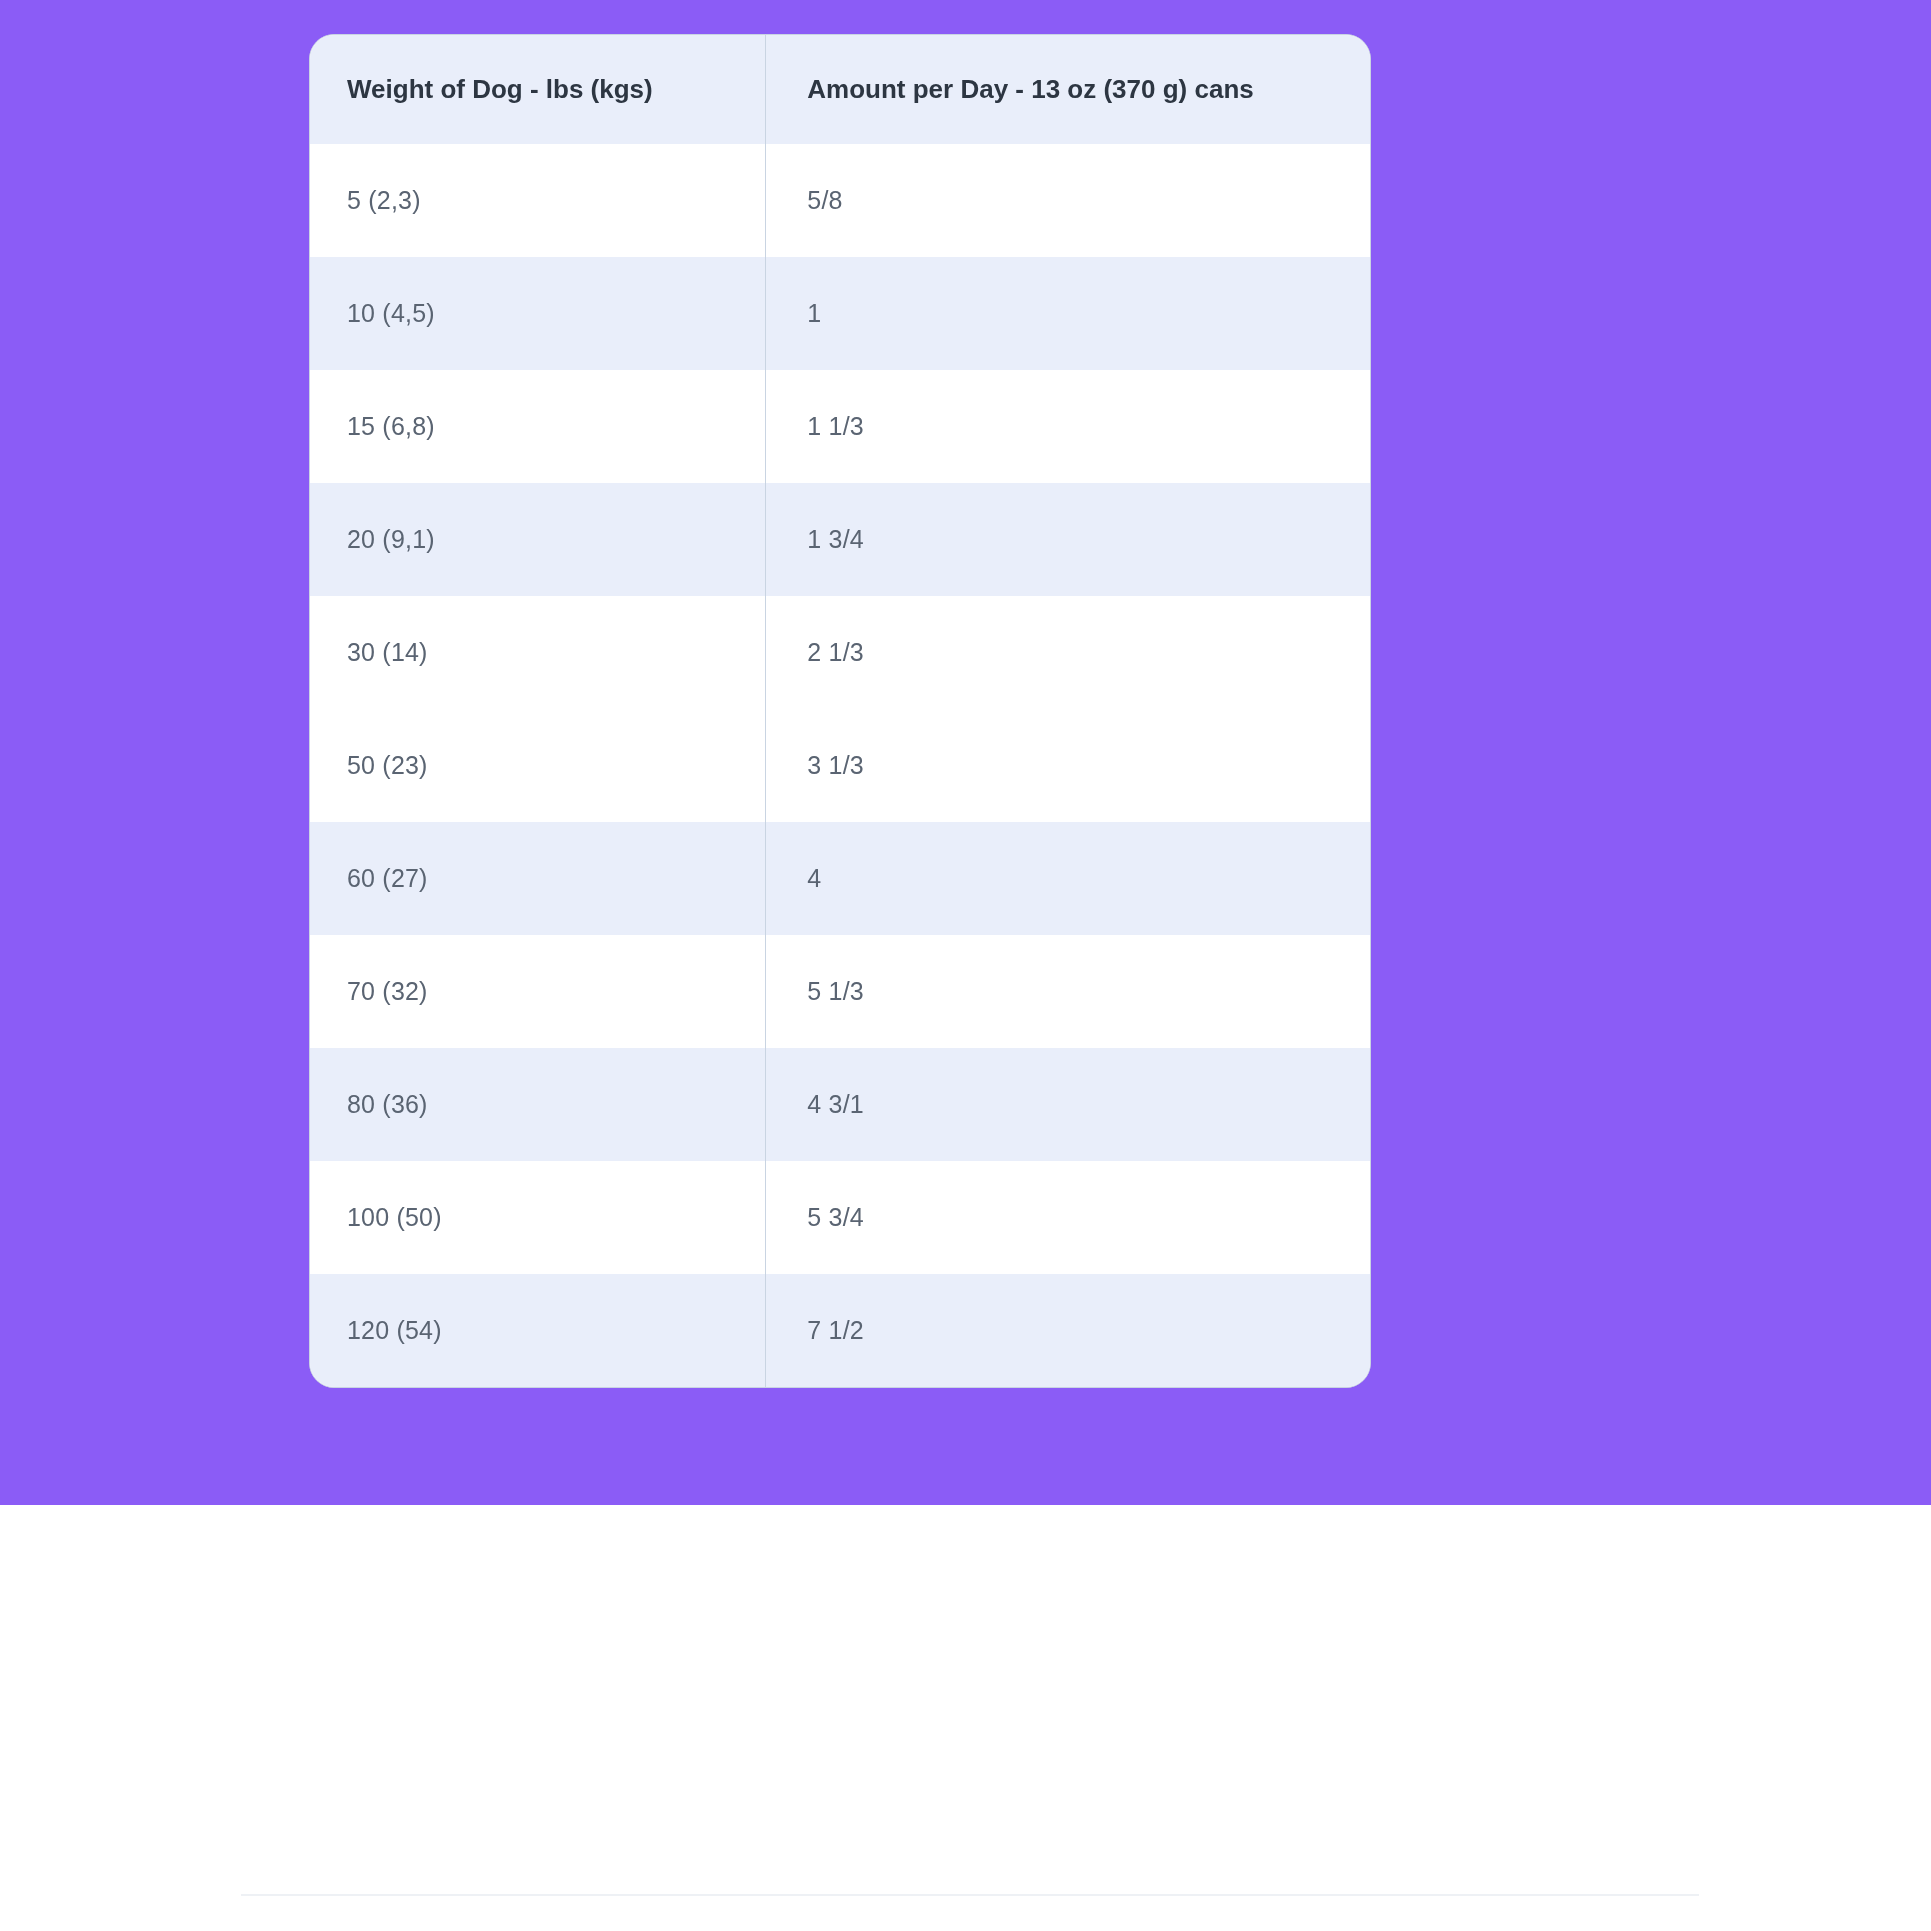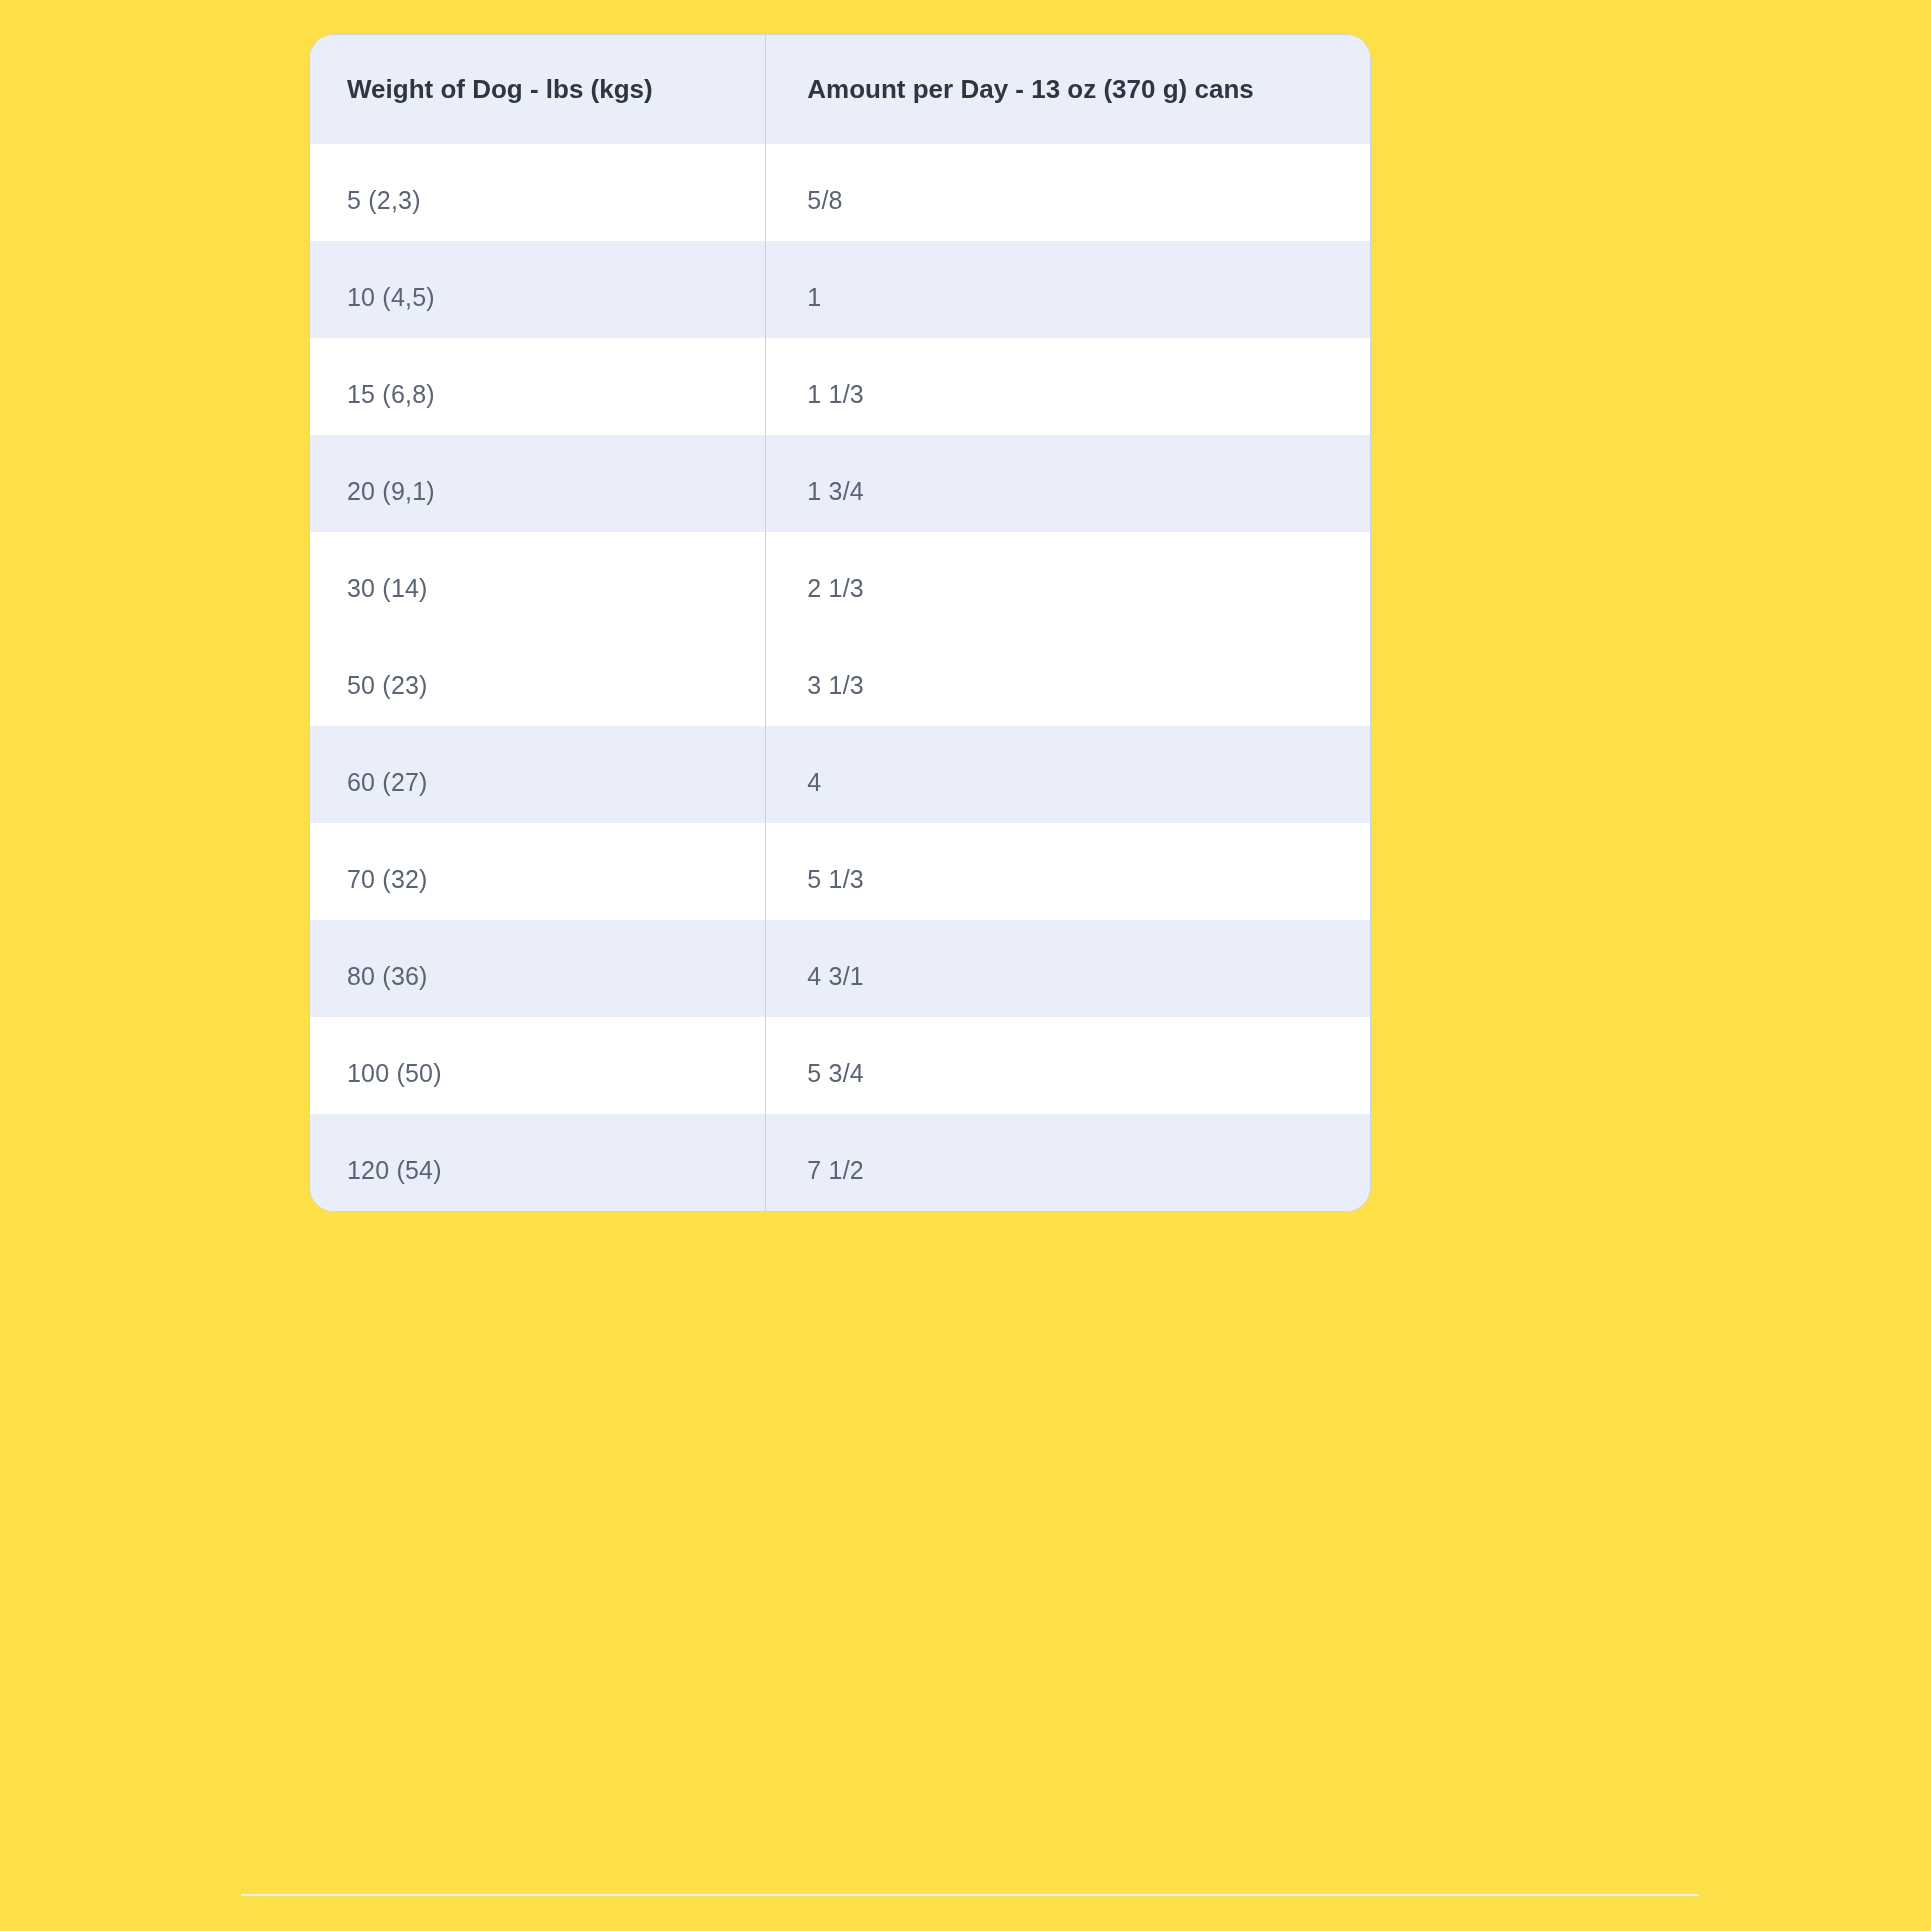--- a/index.html
+++ b/index.html
@@ -6,23 +6,23 @@
   html, body {
     margin: 0;
     padding: 0;
     width: 1931px;
     height: 1931px;
     background: #ffffff;
     font-family: "Liberation Sans", sans-serif;
   }
   #root {
     width: 1931px;
-    height: 1931px;
+    height: 1505px;
     position: relative;
-    background: #fde047;
+    background: #8b5cf6;
   }
   .table-card {
     position: absolute;
     left: 309px;
     top: 34px;
     width: 1062px;
     border: 1.9px solid #c9d4e2;
     border-radius: 25px;
     overflow: hidden;
     background: #ffffff;
@@ -41,21 +41,21 @@
     font-weight: bold;
     text-align: left;
     padding: 39px 0 39px 37px;
     vertical-align: middle;
     border-right: 1.9px solid #c9d4e2;
   }
   thead th:last-child { border-right: none; padding-left: 41px; }
   tbody td {
     font-size: 25px;
     color: #5a6472;
-    padding: 42px 0 26px 37px;
+    padding: 42px 0 42px 37px;
     vertical-align: middle;
     border-right: 1.9px solid #c9d4e2;
     letter-spacing: 0.2px;
   }
   tbody td:last-child { border-right: none; padding-left: 41px; }
   tbody tr.odd td { background: #ffffff; }
   tbody tr.even td { background: #e9eefa; }
   .bottom-rule {
     position: absolute;
     left: 241px;

